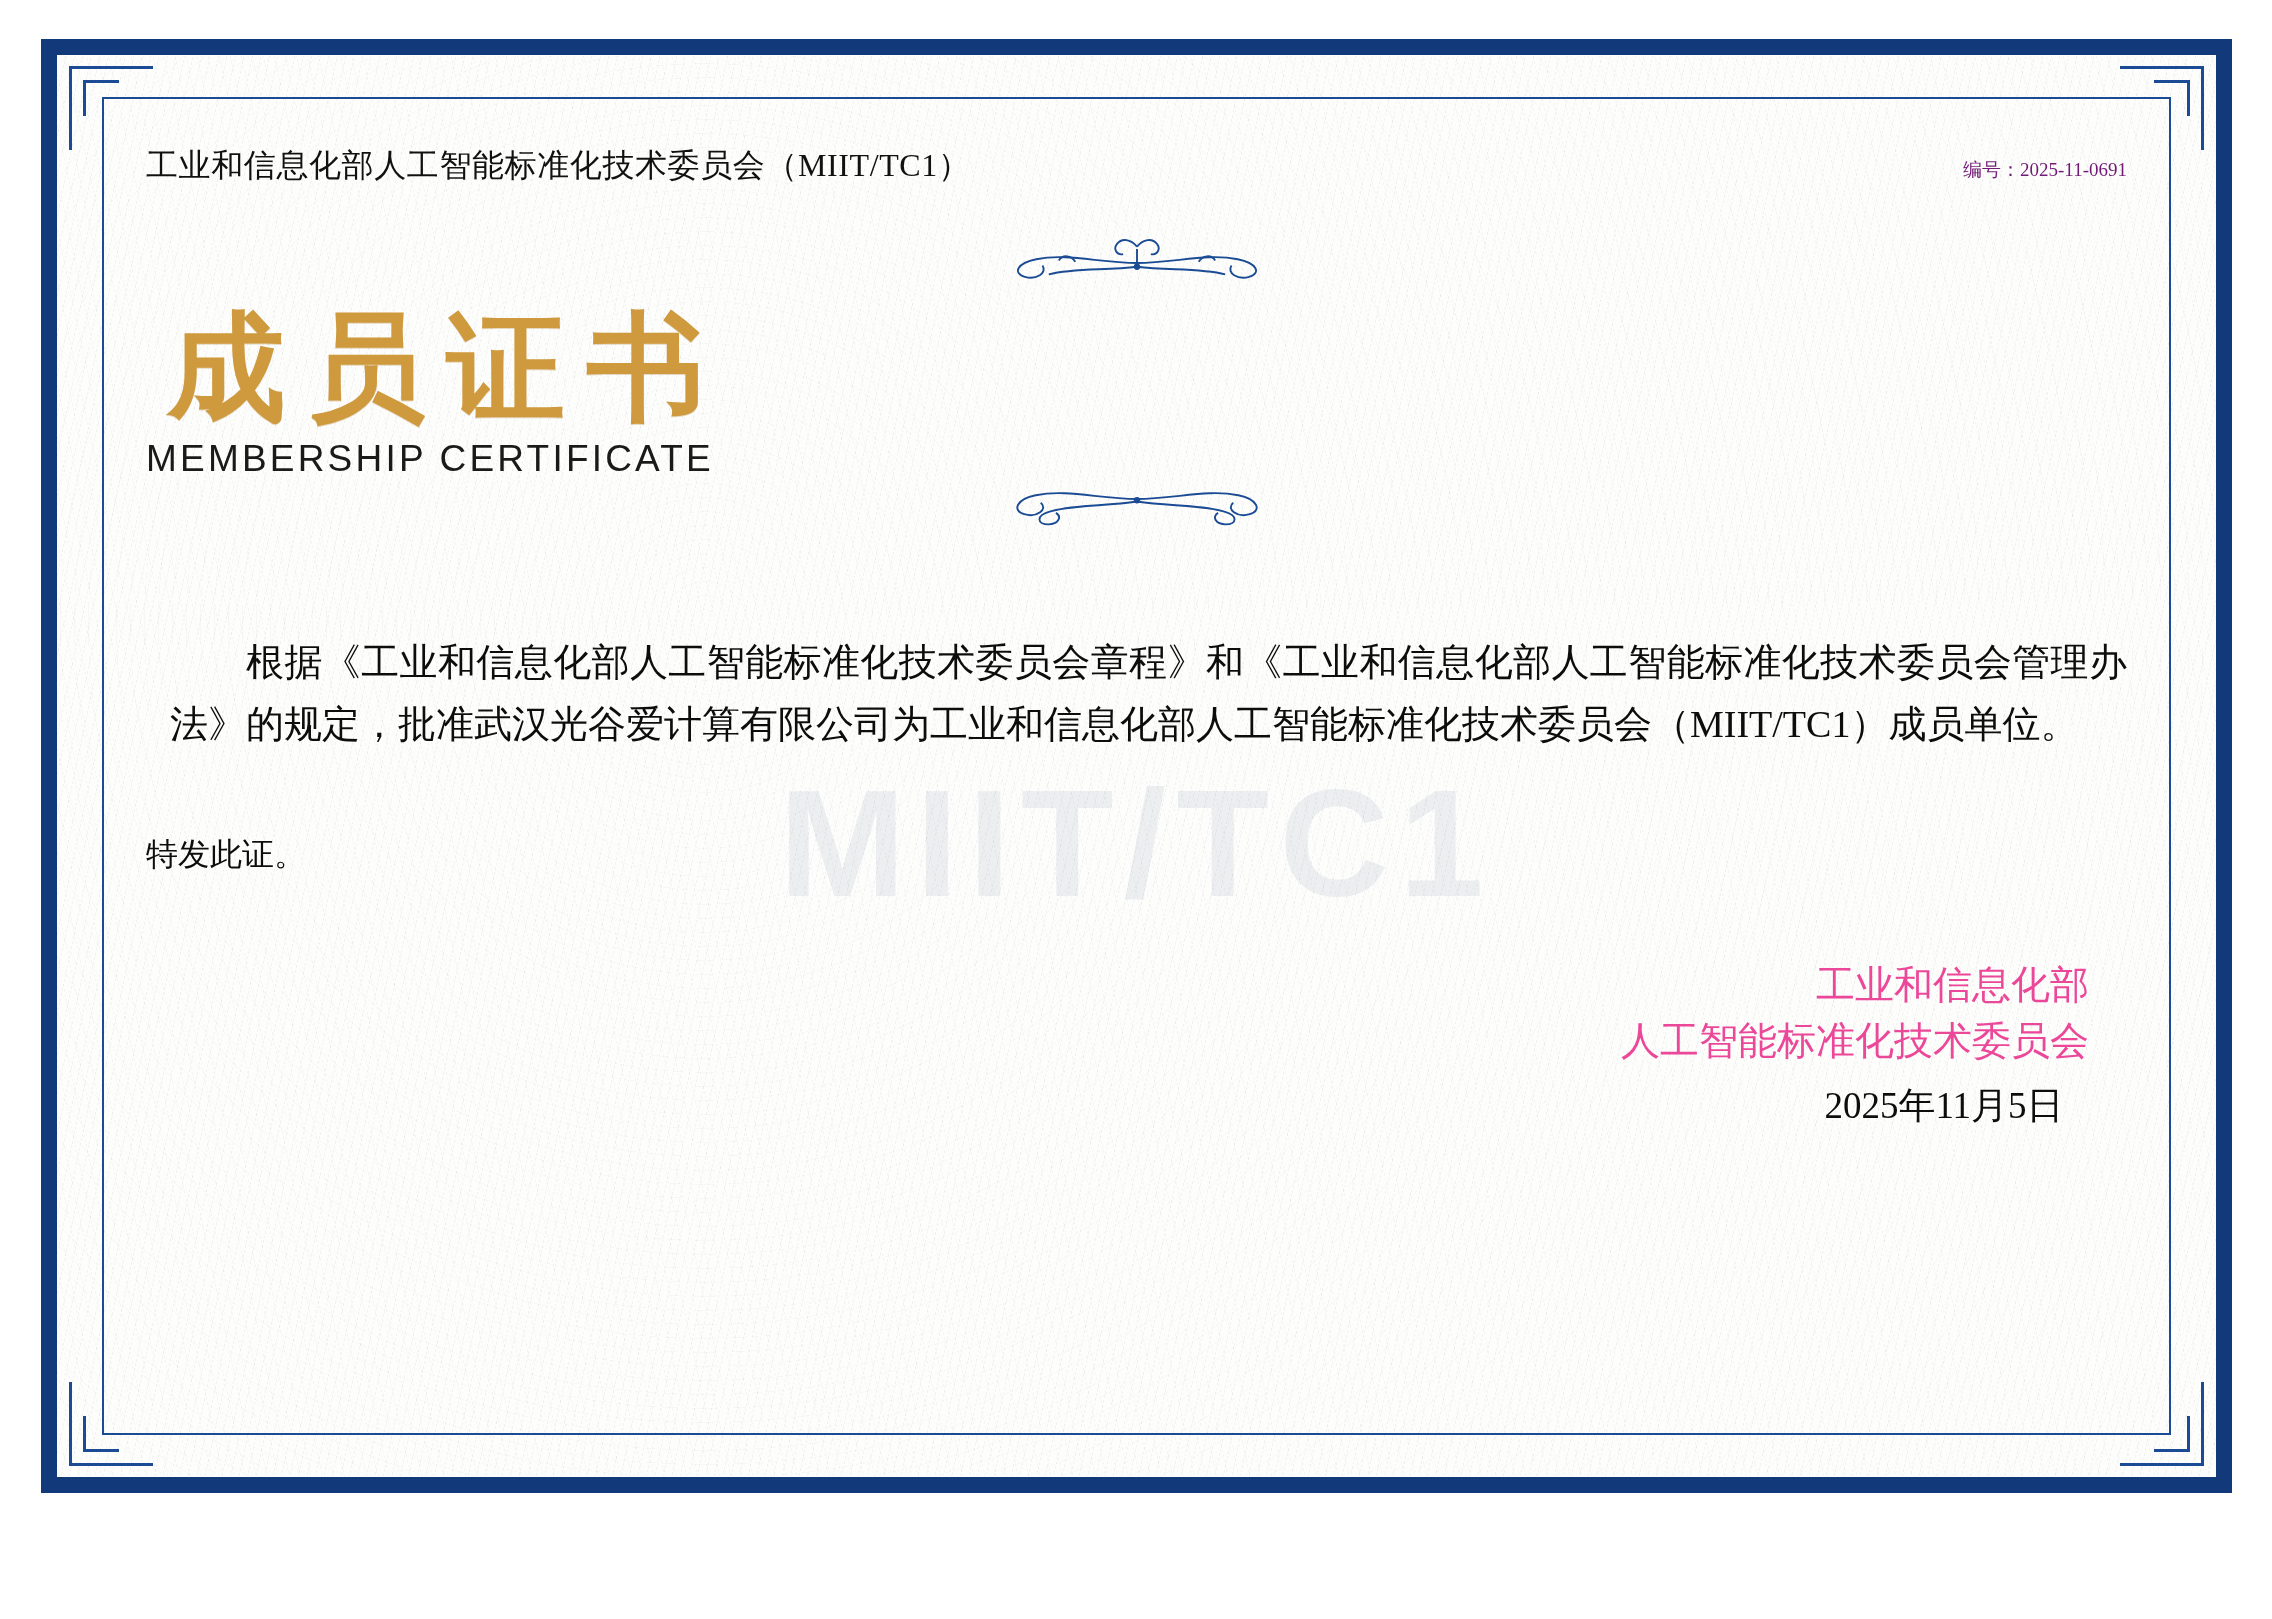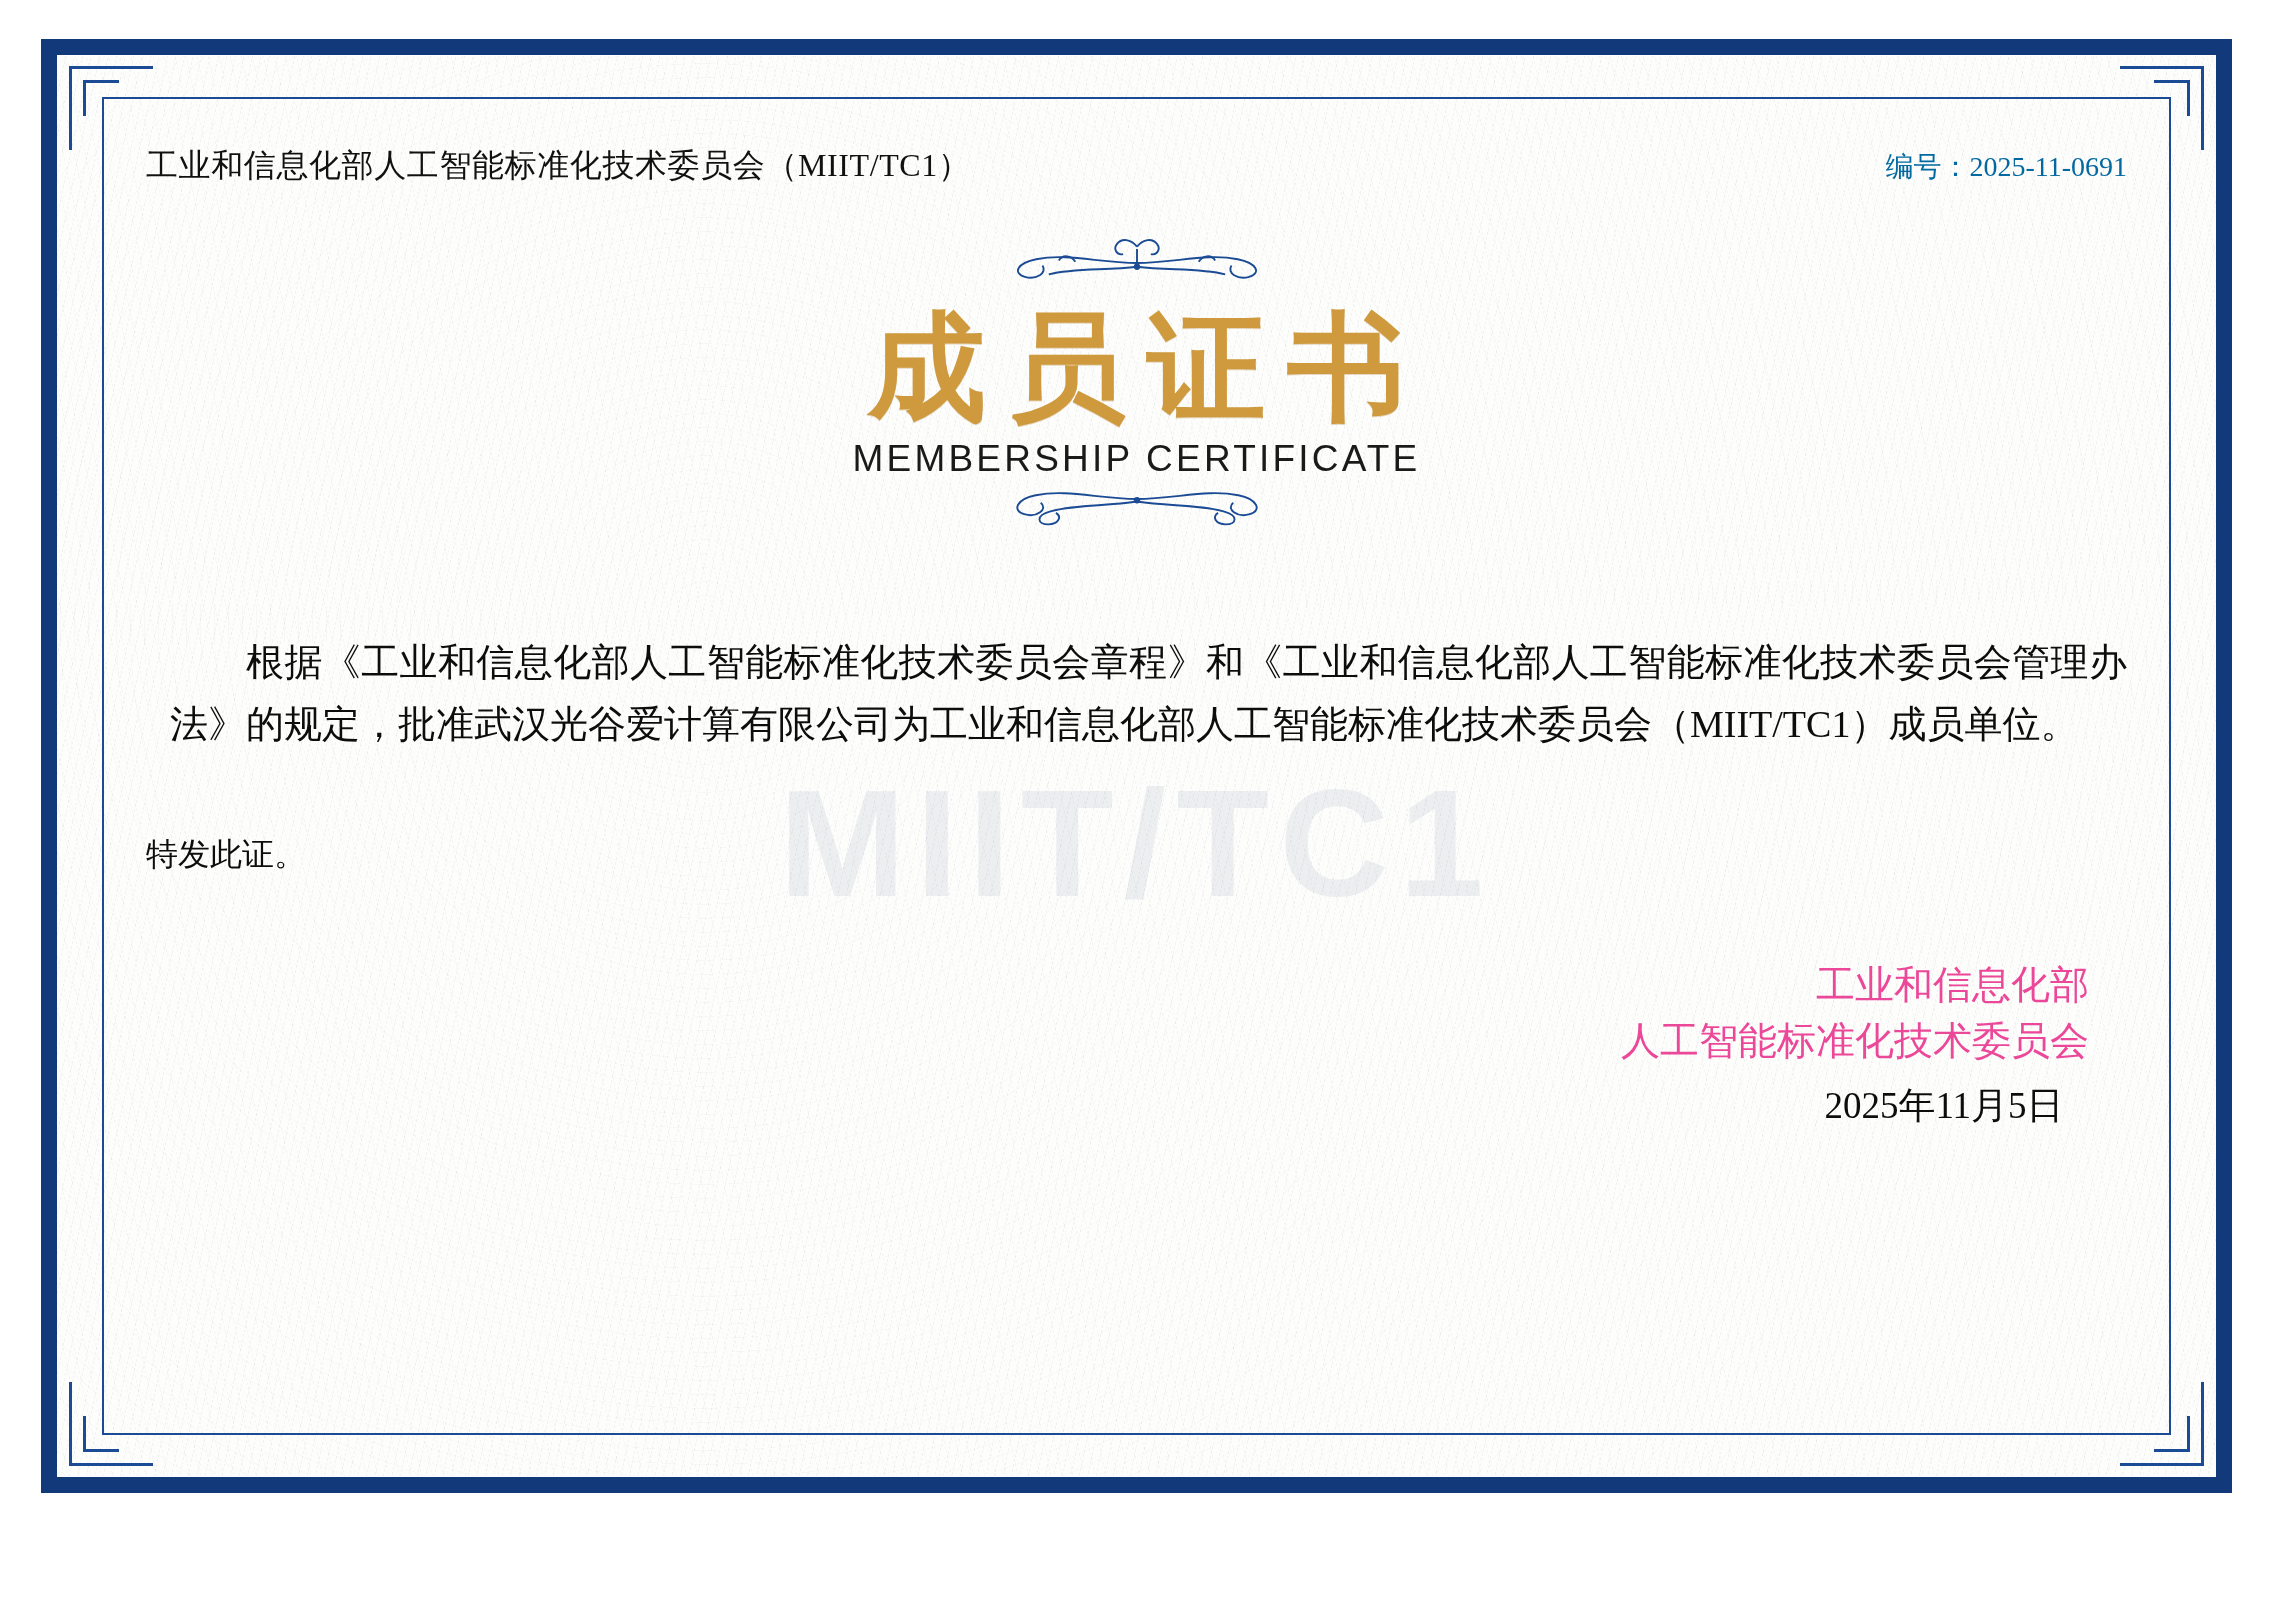--- a/index.html
+++ b/index.html
@@ -100,29 +100,29 @@
     justify-content: space-between;
     padding-top: 23px;
   }
   .org-name {
     font-size: 32px;
     color: #111111;
     letter-spacing: 0.6px;
     white-space: nowrap;
   }
   .cert-number {
-    font-size: 28px;
-    color: #0369a1;
+    font-size: 19px;
+    color: #701a75;
     white-space: nowrap;
   }
 
   
   .title-block {
     margin-top: 46px;
-    text-align: center;
+    text-align: left;
     position: relative;
     z-index: 3;
   }
   .flourish {
     color: #1b4b94;
     line-height: 1;
   }
   .flourish svg { display: block; margin: 0 auto; }
 
   .title-cn {

